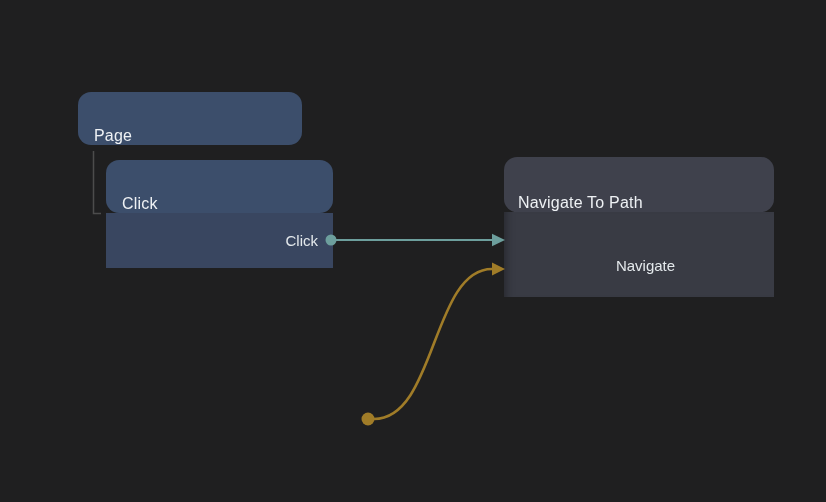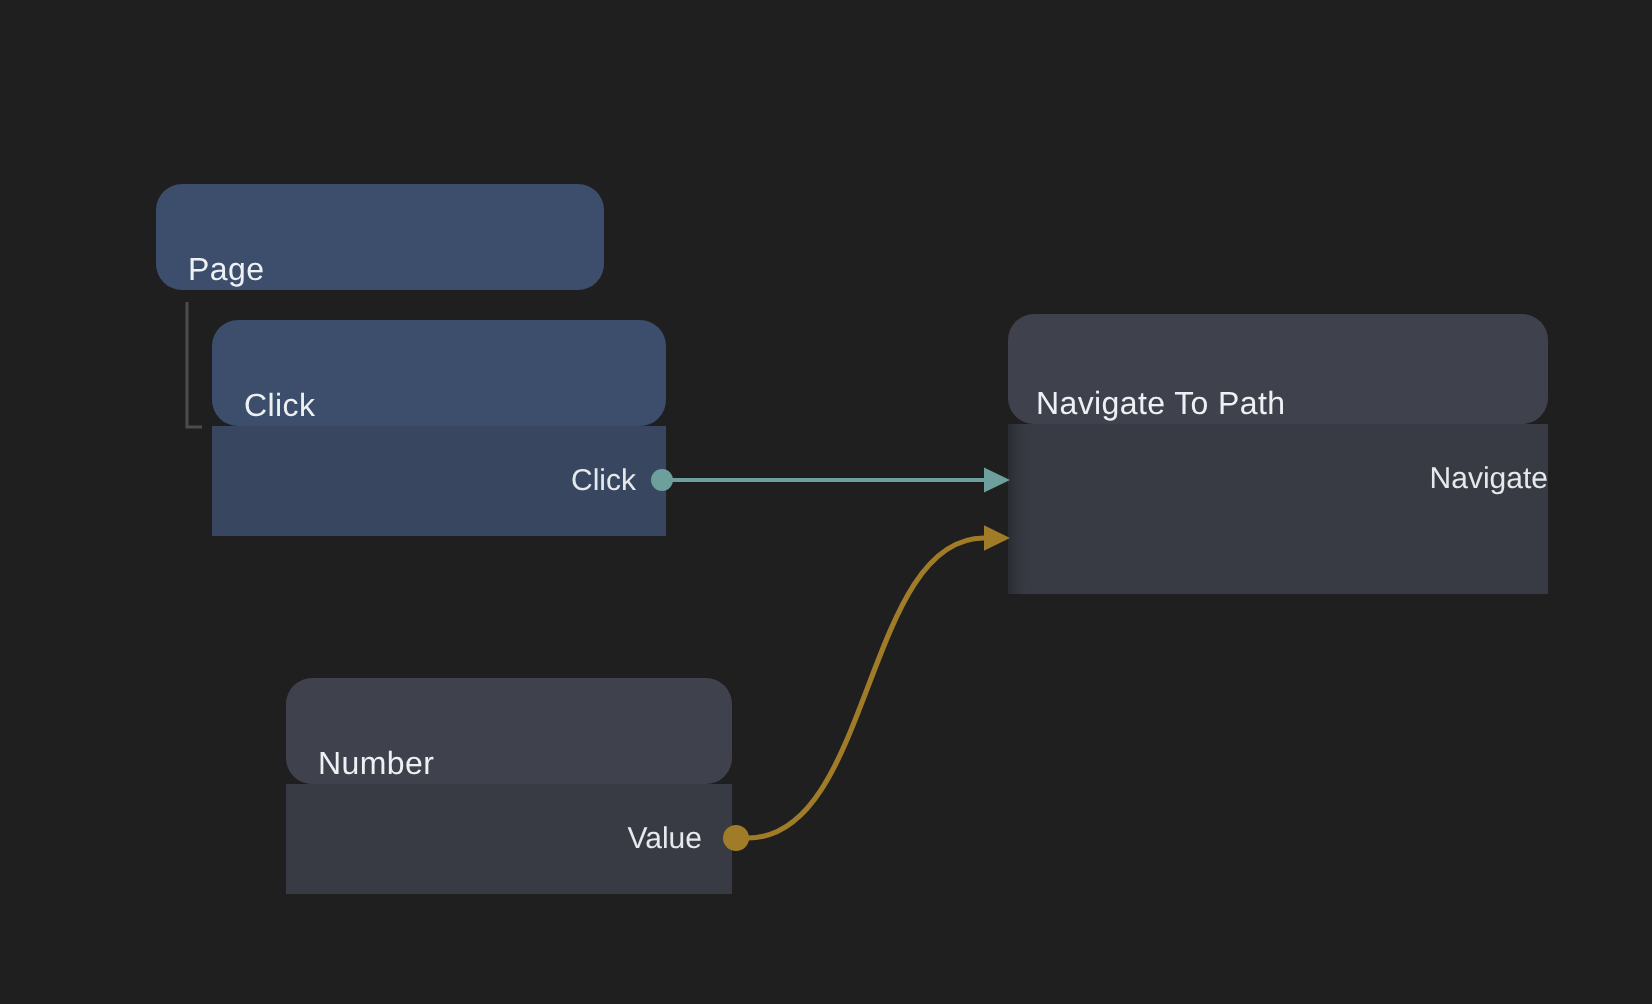--- a/index.html
+++ b/index.html
@@ -73,21 +73,21 @@
 
   .port-row {
     display: flex;
     align-items: center;
     font-size: 15px;
     color: var(--port-text);
   }
   .node-text .port-row, .node-number .port-row { height: 55px; }
   .node-navigate .port-row { height: 29px; }
   .port-row.output { justify-content: flex-end; padding-right: 15px; }
-  .port-row.input  { justify-content: flex-end; padding-left: 13px; }
+  .port-row.input  { justify-content: center; padding-left: 13px; margin-top: 26px; }
 </style>
 </head>
 <body>
 
 <div class="canvas">
 
   <div class="node theme-visual node-page">
     <div class="node-header">
       <span class="node-title">Page</span>
     </div>
@@ -108,30 +108,20 @@
     <div class="node-header">
       <span class="node-title">Navigate To Path</span>
     </div>
     <div class="node-body">
       <div class="port-row input">
         <span>Navigate</span>
       </div>
     </div>
   </div>
 
-  <div class="node theme-logic node-number">
-    <div class="node-header">
-      <span class="node-title">Number</span>
-    </div>
-    <div class="node-body">
-      <div class="port-row output">
-        <span>Value</span>
-      </div>
-    </div>
-  </div>
 
   <svg class="wires" viewBox="0 0 826 502" xmlns="http://www.w3.org/2000/svg">
 
     <path d="M93.5,151 L93.5,213.5 L101,213.5" fill="none" stroke-width="1.5" stroke="#4c4c4c"></path>
 
     <g>
       <line x1="336" y1="240" x2="493" y2="240" stroke-width="2" stroke="#6d9f9d"></line>
       <polygon points="492,233.8 505,240 492,246.2" fill="#6d9f9d"></polygon>
     </g>
     <circle cx="331" cy="240" r="5.5" fill="#6d9f9d"></circle>

